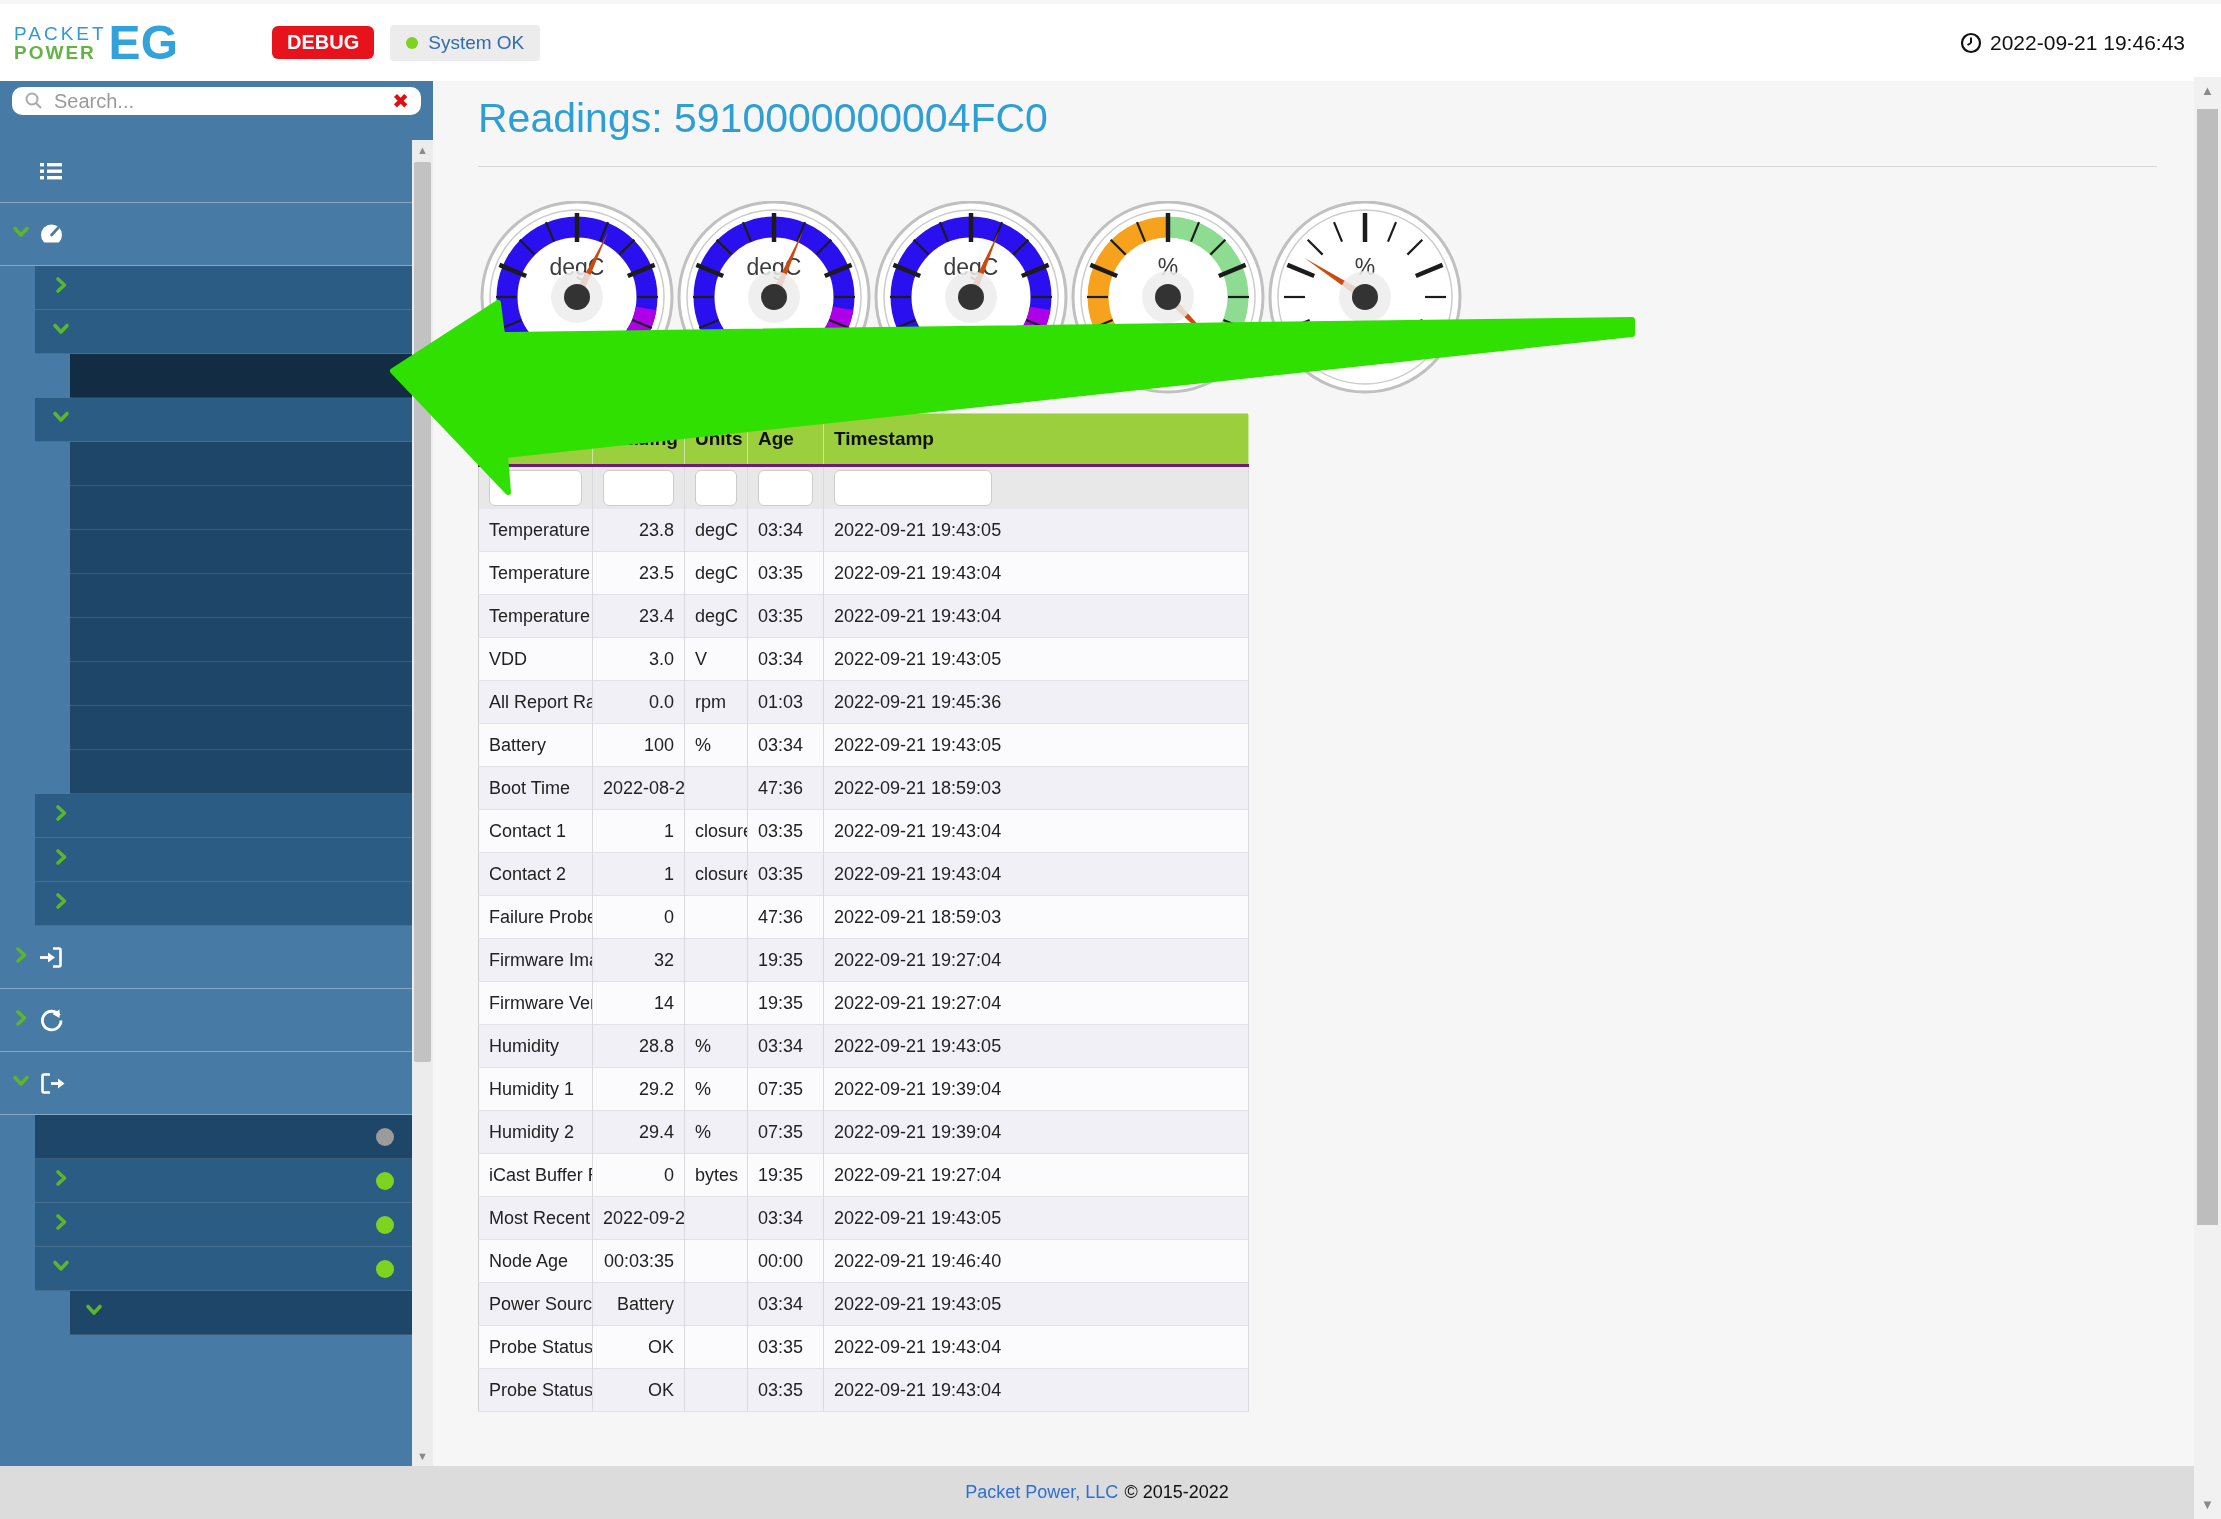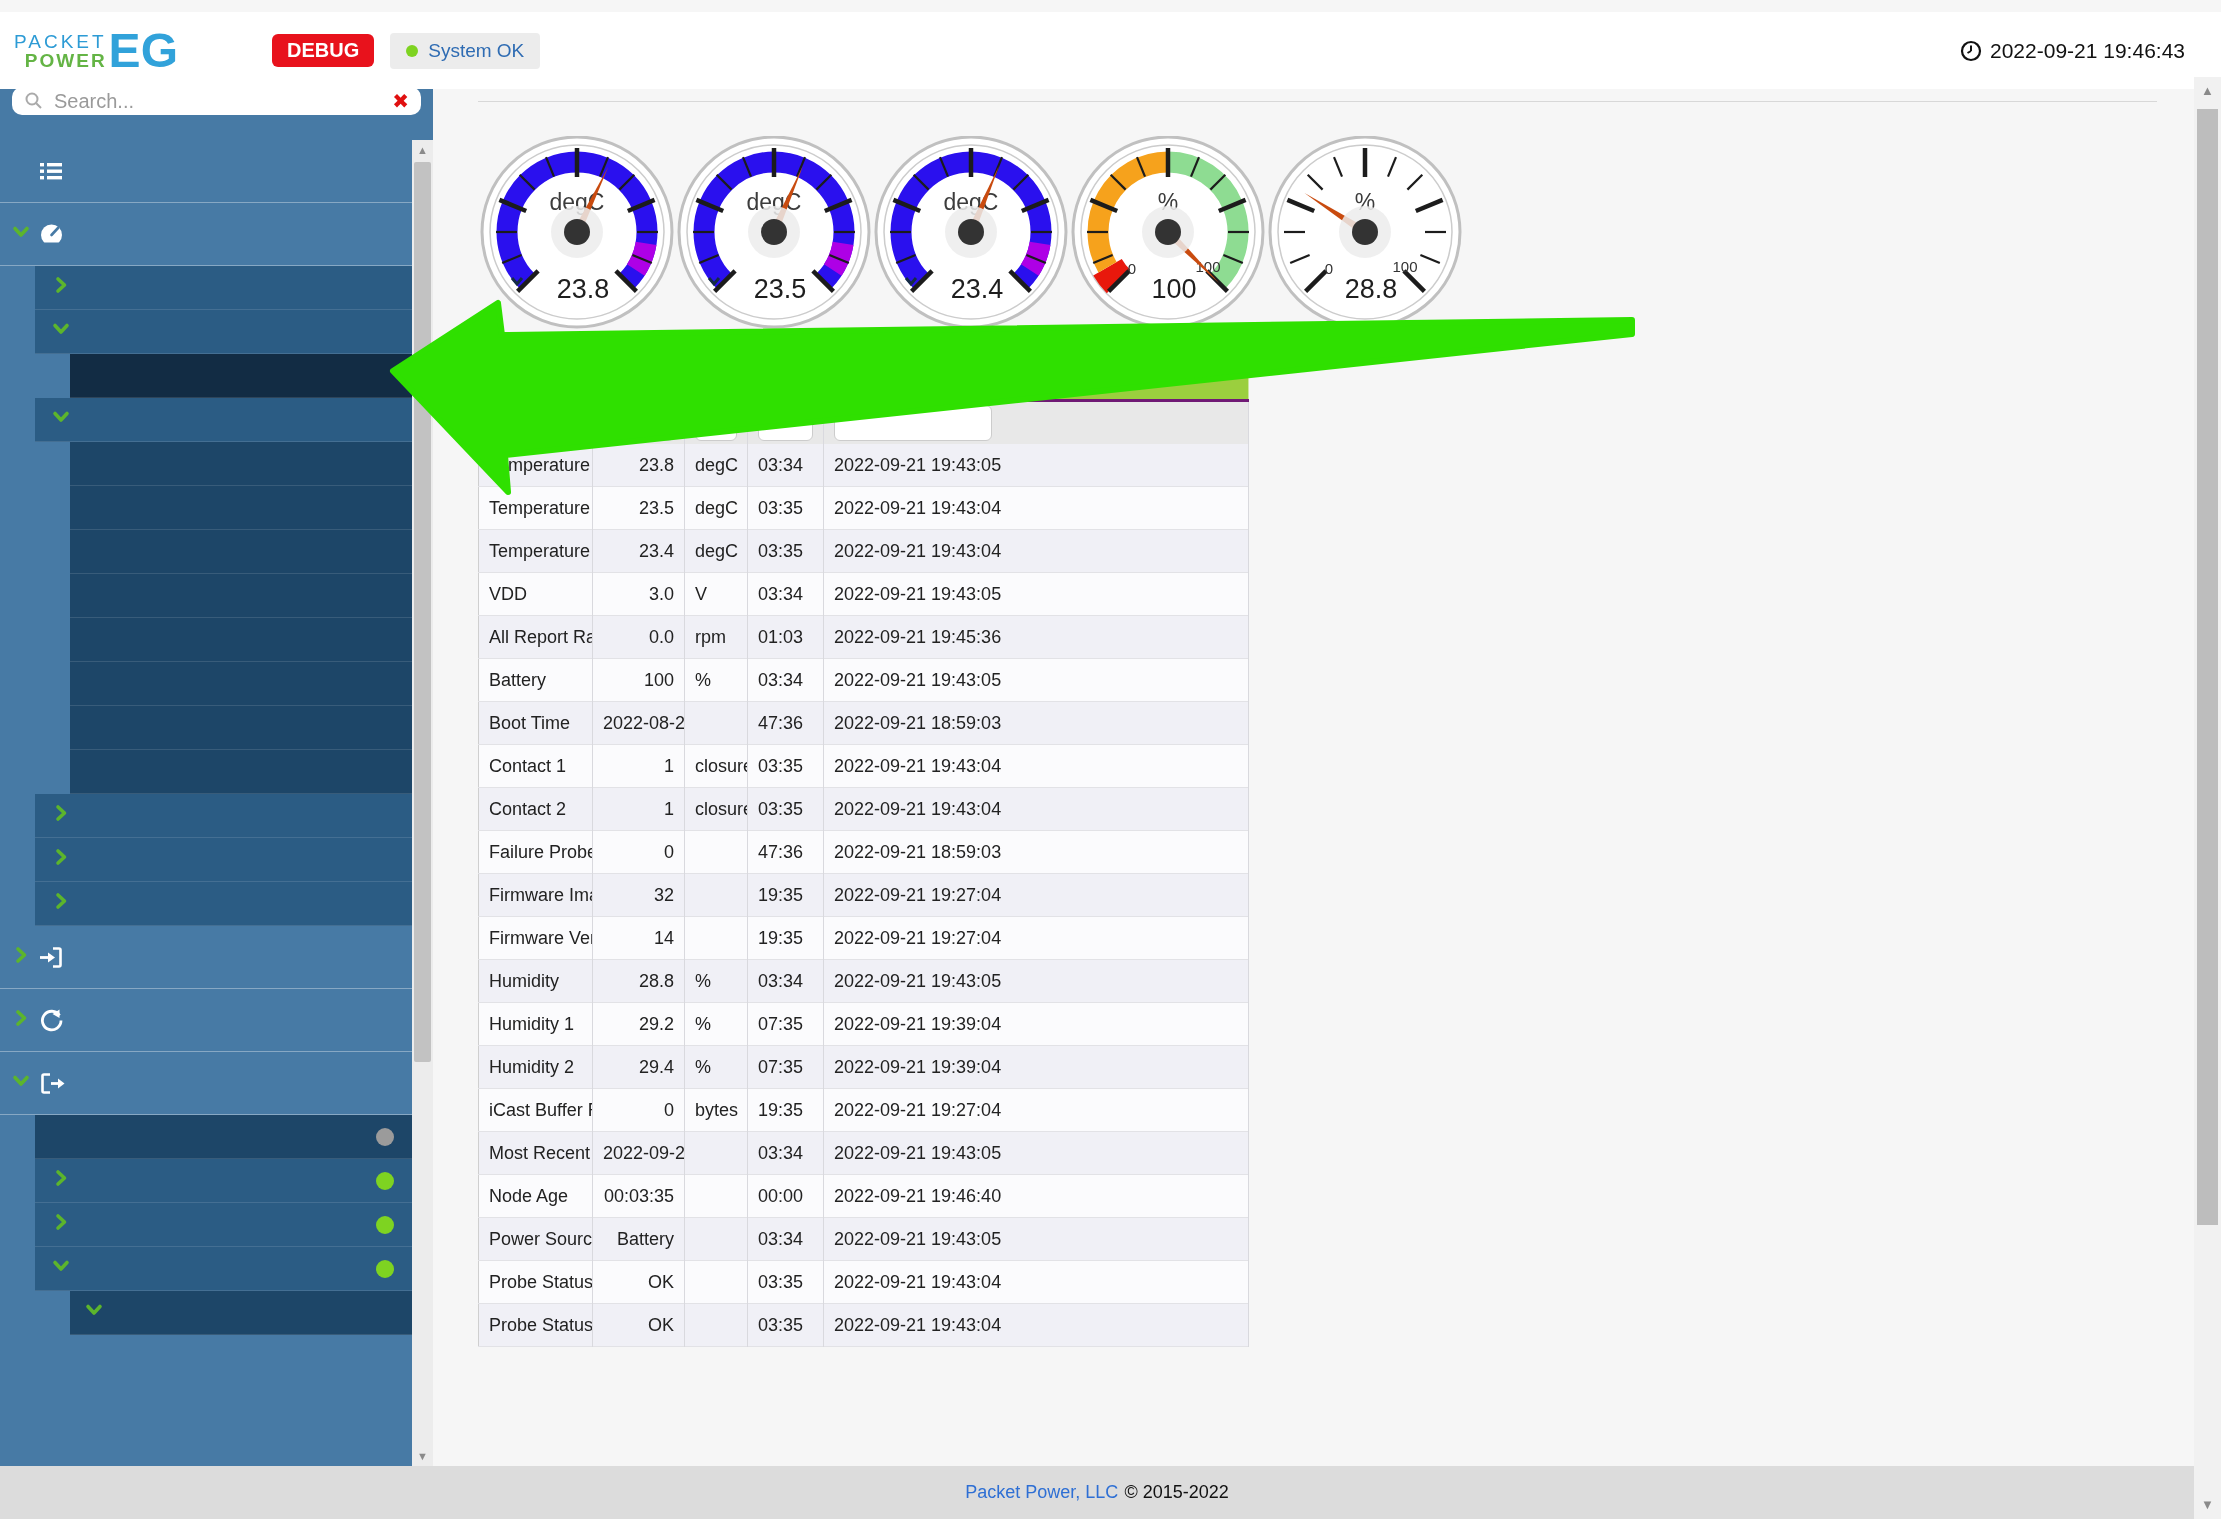--- a/index.html
+++ b/index.html
@@ -1,21 +1,21 @@
 <!DOCTYPE html>
 <html><head>
 <meta charset="utf-8">
 <style>
   html,body{margin:0;padding:0;}
   body{width:2221px;height:1519px;position:relative;overflow:hidden;
        font-family:"Liberation Sans","DejaVu Sans",sans-serif;background:#f6f6f6;}
 
   
-  .topbar{position:absolute;left:0;top:12px;width:2221px;height:77px;background:#ffffff;
-          display:flex;align-items:center;padding:0 0 0 14px;box-sizing:border-box;z-index:20;text-align:right;}
+  .topbar{position:absolute;left:0;top:4px;width:2221px;height:77px;background:#ffffff;
+          display:flex;align-items:center;padding:0 0 0 14px;box-sizing:border-box;z-index:20;}
   .logo{display:flex;align-items:center;}
   .logo-stack{display:flex;flex-direction:column;line-height:1.0;}
   .logo-packet{color:#2d9bd5;font-size:19px;letter-spacing:3px;font-weight:400;}
   .logo-power{color:#64b445;font-size:19px;letter-spacing:2px;font-weight:700;}
   .logo-eg{color:#31a2da;font-size:48px;font-weight:700;margin-left:2px;line-height:1;}
   .debug-badge{margin-left:94px;background:#e8121c;color:#ffffff;font-weight:700;font-size:20px;
                padding:5px 15px;border-radius:6px;}
   .sys-pill{margin-left:16px;background:#ececec;border-radius:4px;padding:7px 16px;
             display:flex;align-items:center;gap:10px;}
   .sys-dot{width:12px;height:12px;border-radius:50%;background:#7ed321;}
@@ -305,20 +305,21 @@
       </div>
     </div>
   <div class="side-scrollbar">
     <div class="arr" style="top:0">▲</div>
     <div class="thumb" style="top:22px;height:900px"></div>
     <div class="arr" style="bottom:0">▼</div>
   </div>
 </div>
 
 <div class="main">
+  <h1 class="page-title">Readings: 5910000000004FC0</h1>
   <hr class="title-hr">
   <div class="gauges" id="gauges">
       <div class="gauge">
         <div class="gauge-title"></div>
         <svg width="196" height="198" viewBox="0 0 196 198">
           <circle cx="98" cy="96" r="95" fill="#ffffff" stroke="#c0c0c0" stroke-width="3"></circle>
           <circle cx="98" cy="96" r="87" fill="#ffffff" stroke="#cccccc" stroke-width="1.5"></circle>
           <path d="M 48.5 145.5 A 70 70 0 1 1 147.5 145.5" fill="none" stroke="#2a10ee" stroke-width="21"></path>
           <path d="M 167.1 107.4 A 70 70 0 0 1 156.8 134.0" fill="none" stroke="#ae00e6" stroke-width="21"></path>
           <line x1="59.1" y1="134.9" x2="38.6" y2="155.4" stroke="#1c1c1c" stroke-width="4.5"></line>

